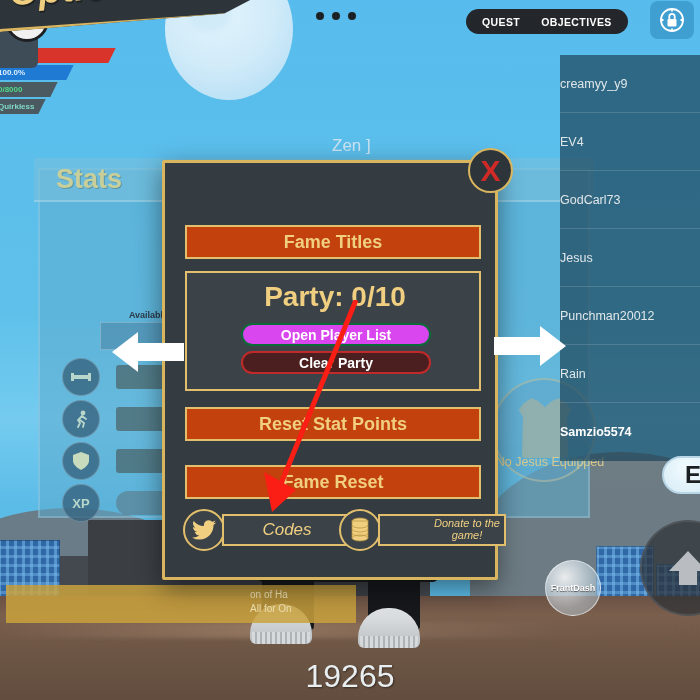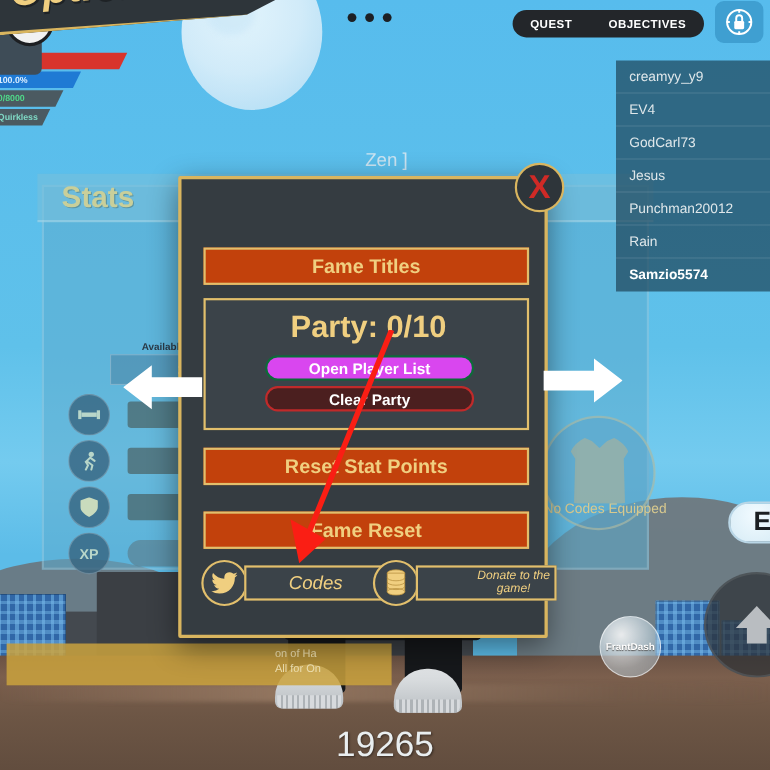--- a/index.html
+++ b/index.html
@@ -125,40 +125,40 @@
   .bar-xp { width:112px; }
   .bar-xp .lbl { color:#4fd98a; }
   .bar-rank .fill { background:#4b5a61; width:100%; }
   .bar-rank { width:100px; }
   .bar-rank .lbl { color:#7fd8c4; }
 
   
   .quest-pill {
     position:absolute; left:466px; top:9px; height:25px;
     background:#23262a; border-radius:14px;
-    display:flex; align-items:center; gap:33px;
+    display:flex; align-items:center; gap:21px;
     padding:0 16px;
     z-index:20;
   }
   .quest-pill span { color:#fff; font-size:10.5px; font-weight:bold; letter-spacing:.4px; }
   .dots { position:absolute; left:316px; top:12px; display:flex; gap:8px; z-index:20; }
   .dots i { display:block; width:8px; height:8px; border-radius:50%; background:#1d2024; }
   .lock-btn {
     position:absolute; left:650px; top:1px; width:44px; height:38px; border-radius:8px;
     background:#3f9fd1; display:flex; align-items:center; justify-content:center; z-index:20;
   }
 
   
   .player-list {
     position:absolute; right:0; top:55px; width:140px;
     background: rgba(30,70,92,.72);
     z-index:18;
   }
   .player-row {
-    height:30px; display:flex; align-items:center; padding-left:12px;
+    height:58px; display:flex; align-items:center; padding-left:0;
     border-bottom:1px solid rgba(255,255,255,.14);
     color:#dfe7ea; font-size:12.5px;
     white-space:nowrap; overflow:hidden;
   }
   .player-row.me { color:#ffffff; font-weight:bold; border-bottom:none; }
 
   
   .stats-panel {
     position:absolute; left:38px; top:168px; width:552px; height:350px;
     background: rgba(92,172,205,.55);
@@ -398,21 +398,21 @@
     <div class="stat-row" style="top:314px;">
       <div class="stat-ico">
         <span>XP</span>
       </div>
       <div class="stat-bar wide"></div>
     </div>
   </div>
 
   <div class="armor-circle"></div>
   <div class="armor-shirt"></div>
-  <div class="armor-label">No Codes Equipped</div>
+  <div class="armor-label">No Jesus Equipped</div>
 
   <div class="avatar-head"></div>
   <div class="avatar-badge">1</div>
   <div class="hud-bars">
     <div class="hud-bar bar-hp">
       <div class="fill"></div>
       <div class="lbl">200/200</div>
     </div>
     <div class="hud-bar bar-mp">
       <div class="fill"></div>

